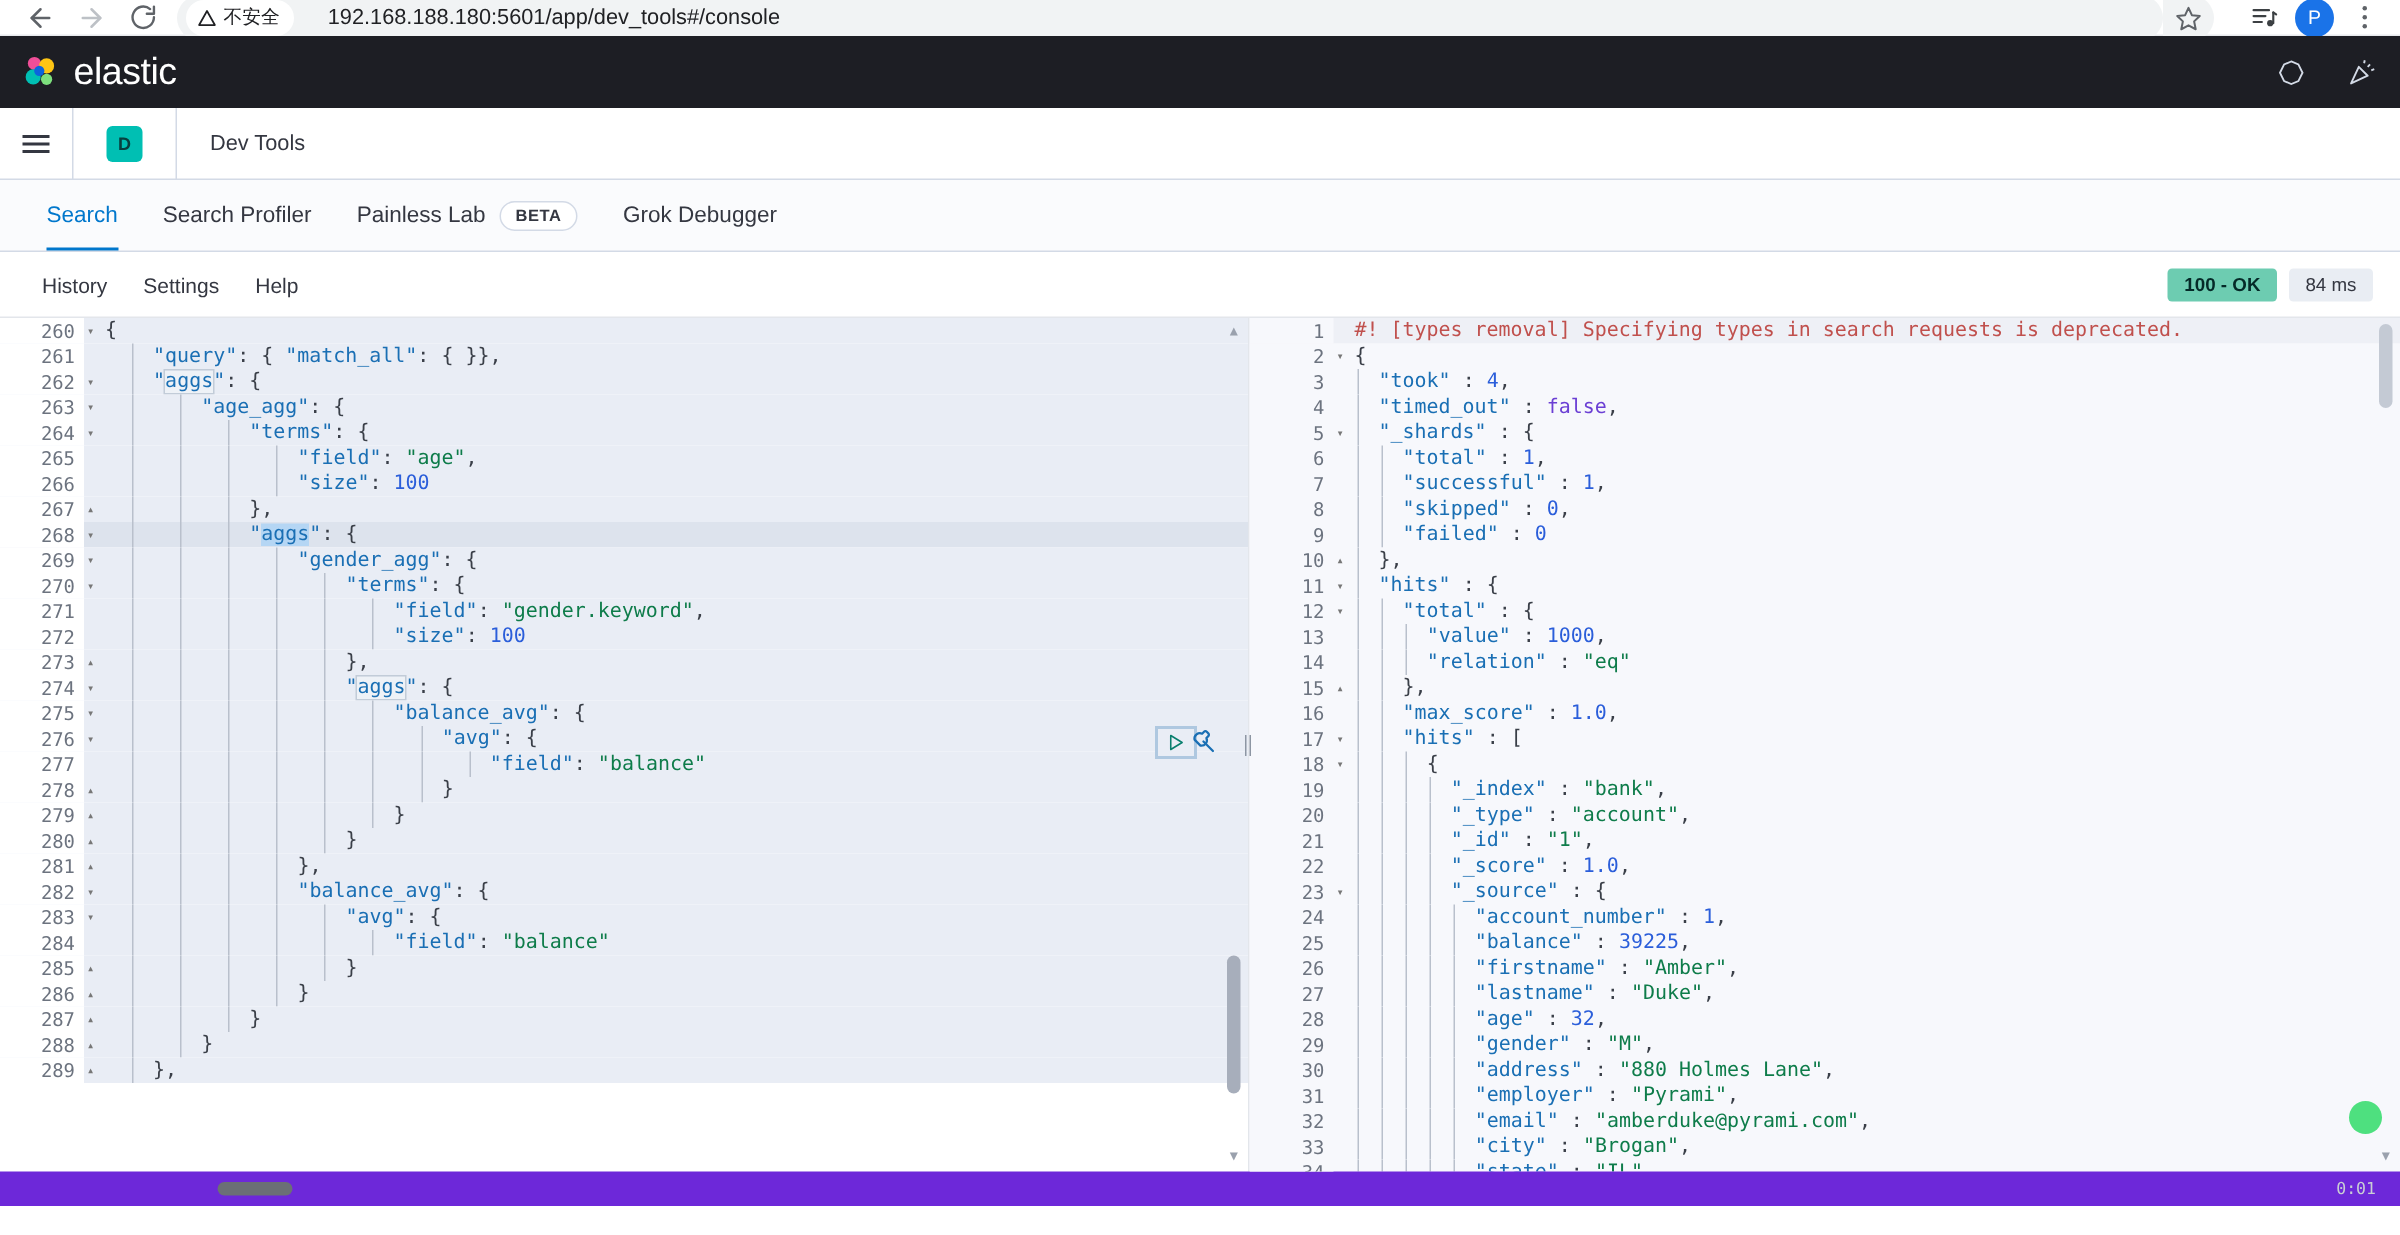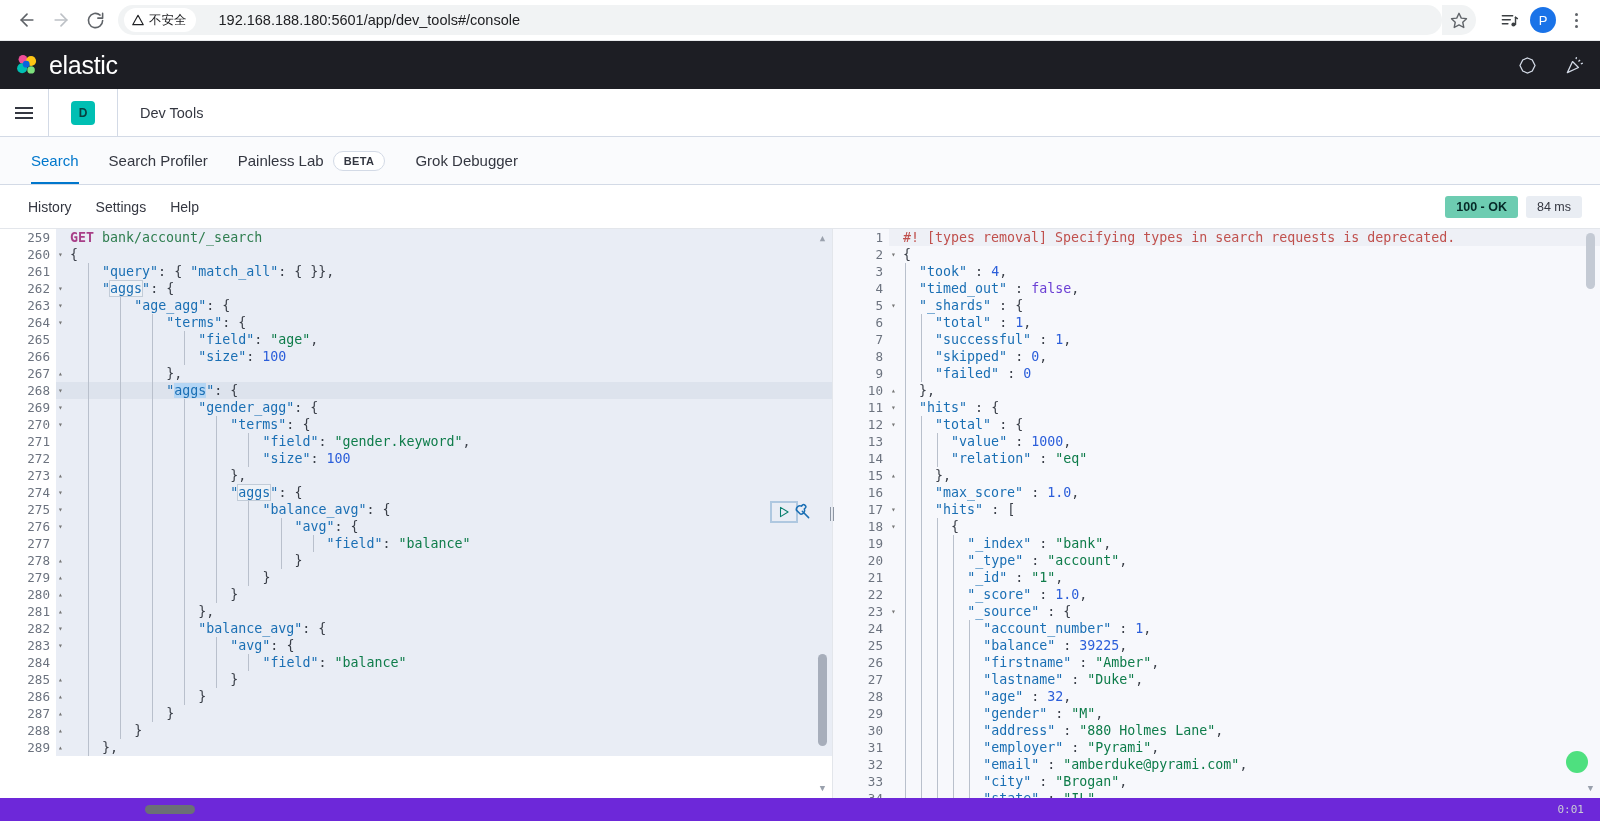--- a/index.html
+++ b/index.html
@@ -4,21 +4,21 @@
 <style>
   * { box-sizing: border-box; margin: 0; padding: 0; }
   html, body {
     width: 1600px; height: 823px;
     font-family: "Liberation Sans", sans-serif;
     background: #fff; overflow: hidden;
   }
 
   
   .browser-bar {
-    height: 41px; background: #fff;
+    height: 24px; background: #fff;
     display: flex; align-items: center; gap: 0px;
     padding: 0 10px; border-bottom: 1px solid #e8eaed;
   }
   .nav-btn {
     width: 34px; height: 34px; border-radius: 50%;
     display: flex; align-items: center; justify-content: center;
     color: #5f6368; flex: none;
   }
   .nav-btn svg { display: block; }
   .omnibox {
@@ -334,21 +334,20 @@
   <div class="ct-right">
     <span class="status-pill">100 - OK</span>
     <span class="time-pill">84 ms</span>
   </div>
 </div>
 
 <div class="editor-area">
 
   <div class="pane pane-left">
     <div class="code-scroll" id="left-code">
-        <div class="code-row"><div class="gutter">259</div><div class="code-text"><span><span class="tok-method">GET</span> <span class="tok-url">bank/account/_search</span></span></div></div>
         <div class="code-row"><div class="gutter">260<span class="fold">▾</span></div><div class="code-text"><span><span class="tok-punc">{</span></span></div></div>
         <div class="code-row"><div class="gutter">261</div><div class="code-text"><span class="ind" style="left: 32.08px;"></span><span><span class="tok-punc"> </span><span class="tok-punc"> </span><span class="tok-punc"> </span><span class="tok-punc"> </span><span class="tok-key">"query"</span><span class="tok-punc">:</span><span class="tok-punc"> </span><span class="tok-punc">{</span><span class="tok-punc"> </span><span class="tok-key">"match_all"</span><span class="tok-punc">:</span><span class="tok-punc"> </span><span class="tok-punc">{</span><span class="tok-punc"> </span><span class="tok-punc">}</span><span class="tok-punc">}</span><span class="tok-punc">,</span></span></div></div>
         <div class="code-row"><div class="gutter">262<span class="fold">▾</span></div><div class="code-text"><span class="ind" style="left: 32.08px;"></span><span><span class="tok-punc"> </span><span class="tok-punc"> </span><span class="tok-punc"> </span><span class="tok-punc"> </span><span class="tok-key">"<span class="tokbox">aggs</span>"</span><span class="tok-punc">:</span><span class="tok-punc"> </span><span class="tok-punc">{</span></span></div></div>
         <div class="code-row"><div class="gutter">263<span class="fold">▾</span></div><div class="code-text"><span class="ind" style="left: 32.08px;"></span><span class="ind" style="left: 64.16px;"></span><span><span class="tok-punc"> </span><span class="tok-punc"> </span><span class="tok-punc"> </span><span class="tok-punc"> </span><span class="tok-punc"> </span><span class="tok-punc"> </span><span class="tok-punc"> </span><span class="tok-punc"> </span><span class="tok-key">"age_agg"</span><span class="tok-punc">:</span><span class="tok-punc"> </span><span class="tok-punc">{</span></span></div></div>
         <div class="code-row"><div class="gutter">264<span class="fold">▾</span></div><div class="code-text"><span class="ind" style="left: 32.08px;"></span><span class="ind" style="left: 64.16px;"></span><span class="ind" style="left: 96.24px;"></span><span><span class="tok-punc"> </span><span class="tok-punc"> </span><span class="tok-punc"> </span><span class="tok-punc"> </span><span class="tok-punc"> </span><span class="tok-punc"> </span><span class="tok-punc"> </span><span class="tok-punc"> </span><span class="tok-punc"> </span><span class="tok-punc"> </span><span class="tok-punc"> </span><span class="tok-punc"> </span><span class="tok-key">"terms"</span><span class="tok-punc">:</span><span class="tok-punc"> </span><span class="tok-punc">{</span></span></div></div>
         <div class="code-row"><div class="gutter">265</div><div class="code-text"><span class="ind" style="left: 32.08px;"></span><span class="ind" style="left: 64.16px;"></span><span class="ind" style="left: 96.24px;"></span><span class="ind" style="left: 128.32px;"></span><span><span class="tok-punc"> </span><span class="tok-punc"> </span><span class="tok-punc"> </span><span class="tok-punc"> </span><span class="tok-punc"> </span><span class="tok-punc"> </span><span class="tok-punc"> </span><span class="tok-punc"> </span><span class="tok-punc"> </span><span class="tok-punc"> </span><span class="tok-punc"> </span><span class="tok-punc"> </span><span class="tok-punc"> </span><span class="tok-punc"> </span><span class="tok-punc"> </span><span class="tok-punc"> </span><span class="tok-key">"field"</span><span class="tok-punc">:</span><span class="tok-punc"> </span><span class="tok-str">"age"</span><span class="tok-punc">,</span></span></div></div>
         <div class="code-row"><div class="gutter">266</div><div class="code-text"><span class="ind" style="left: 32.08px;"></span><span class="ind" style="left: 64.16px;"></span><span class="ind" style="left: 96.24px;"></span><span class="ind" style="left: 128.32px;"></span><span><span class="tok-punc"> </span><span class="tok-punc"> </span><span class="tok-punc"> </span><span class="tok-punc"> </span><span class="tok-punc"> </span><span class="tok-punc"> </span><span class="tok-punc"> </span><span class="tok-punc"> </span><span class="tok-punc"> </span><span class="tok-punc"> </span><span class="tok-punc"> </span><span class="tok-punc"> </span><span class="tok-punc"> </span><span class="tok-punc"> </span><span class="tok-punc"> </span><span class="tok-punc"> </span><span class="tok-key">"size"</span><span class="tok-punc">:</span><span class="tok-punc"> </span><span class="tok-num">100</span></span></div></div>
         <div class="code-row"><div class="gutter">267<span class="fold">▴</span></div><div class="code-text"><span class="ind" style="left: 32.08px;"></span><span class="ind" style="left: 64.16px;"></span><span class="ind" style="left: 96.24px;"></span><span><span class="tok-punc"> </span><span class="tok-punc"> </span><span class="tok-punc"> </span><span class="tok-punc"> </span><span class="tok-punc"> </span><span class="tok-punc"> </span><span class="tok-punc"> </span><span class="tok-punc"> </span><span class="tok-punc"> </span><span class="tok-punc"> </span><span class="tok-punc"> </span><span class="tok-punc"> </span><span class="tok-punc">}</span><span class="tok-punc">,</span></span></div></div>
         <div class="code-row active"><div class="gutter">268<span class="fold">▾</span></div><div class="code-text"><span class="ind" style="left: 32.08px;"></span><span class="ind" style="left: 64.16px;"></span><span class="ind" style="left: 96.24px;"></span><span><span class="tok-punc"> </span><span class="tok-punc"> </span><span class="tok-punc"> </span><span class="tok-punc"> </span><span class="tok-punc"> </span><span class="tok-punc"> </span><span class="tok-punc"> </span><span class="tok-punc"> </span><span class="tok-punc"> </span><span class="tok-punc"> </span><span class="tok-punc"> </span><span class="tok-punc"> </span><span class="tok-key">"<span class="sel">aggs</span>"</span><span class="tok-punc">:</span><span class="tok-punc"> </span><span class="tok-punc">{</span></span></div></div>
         <div class="code-row"><div class="gutter">269<span class="fold">▾</span></div><div class="code-text"><span class="ind" style="left: 32.08px;"></span><span class="ind" style="left: 64.16px;"></span><span class="ind" style="left: 96.24px;"></span><span class="ind" style="left: 128.32px;"></span><span><span class="tok-punc"> </span><span class="tok-punc"> </span><span class="tok-punc"> </span><span class="tok-punc"> </span><span class="tok-punc"> </span><span class="tok-punc"> </span><span class="tok-punc"> </span><span class="tok-punc"> </span><span class="tok-punc"> </span><span class="tok-punc"> </span><span class="tok-punc"> </span><span class="tok-punc"> </span><span class="tok-punc"> </span><span class="tok-punc"> </span><span class="tok-punc"> </span><span class="tok-punc"> </span><span class="tok-key">"gender_agg"</span><span class="tok-punc">:</span><span class="tok-punc"> </span><span class="tok-punc">{</span></span></div></div>

